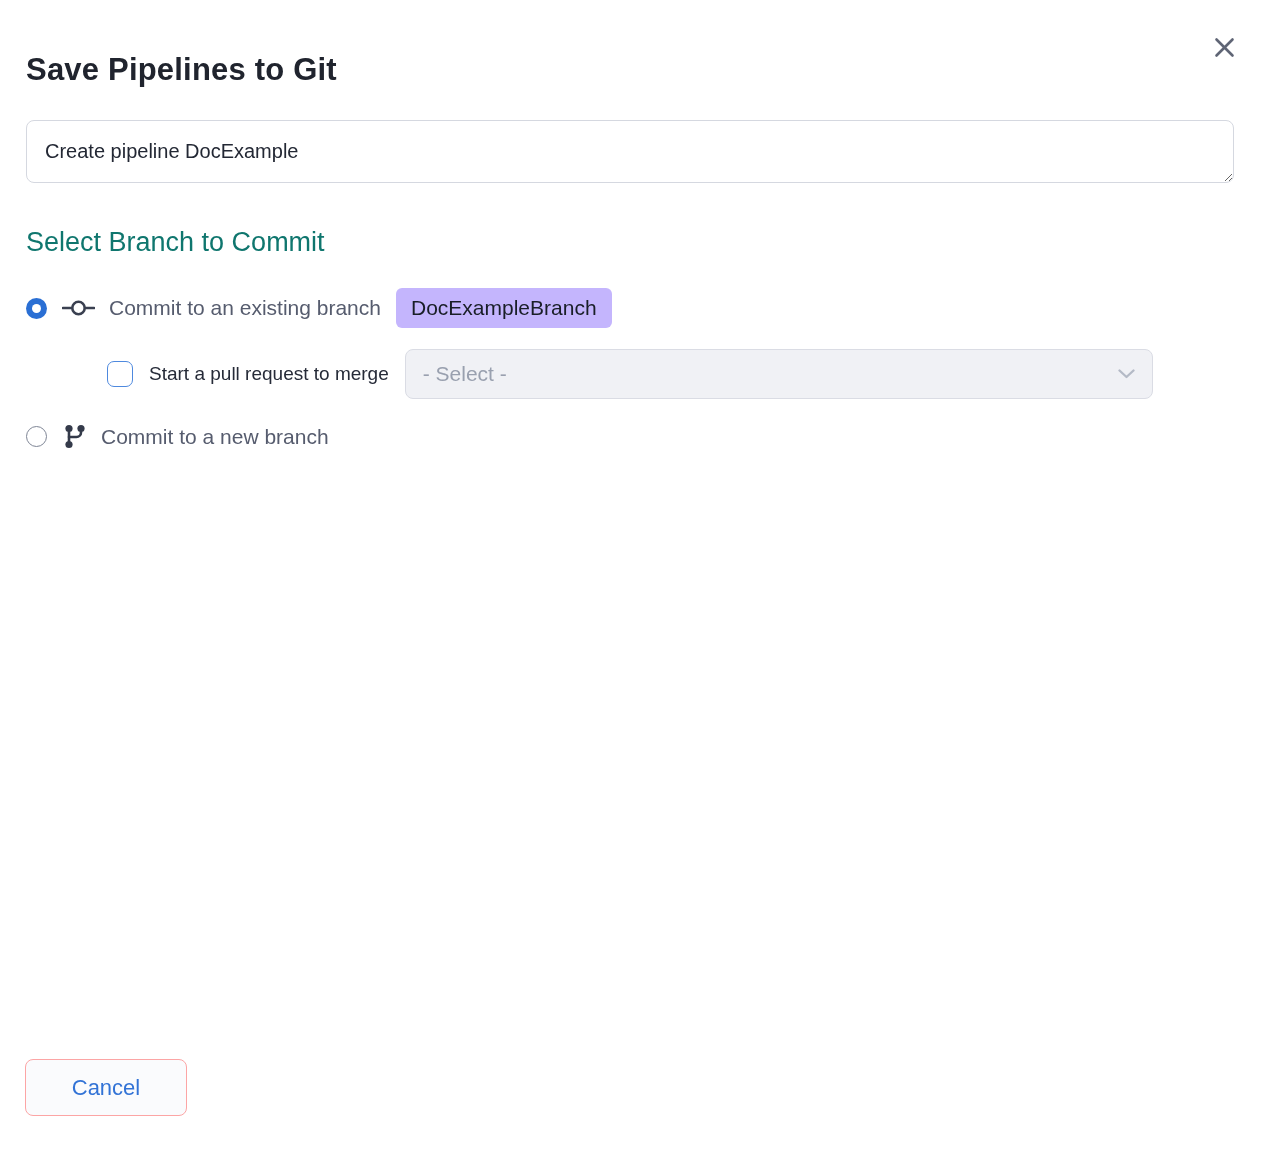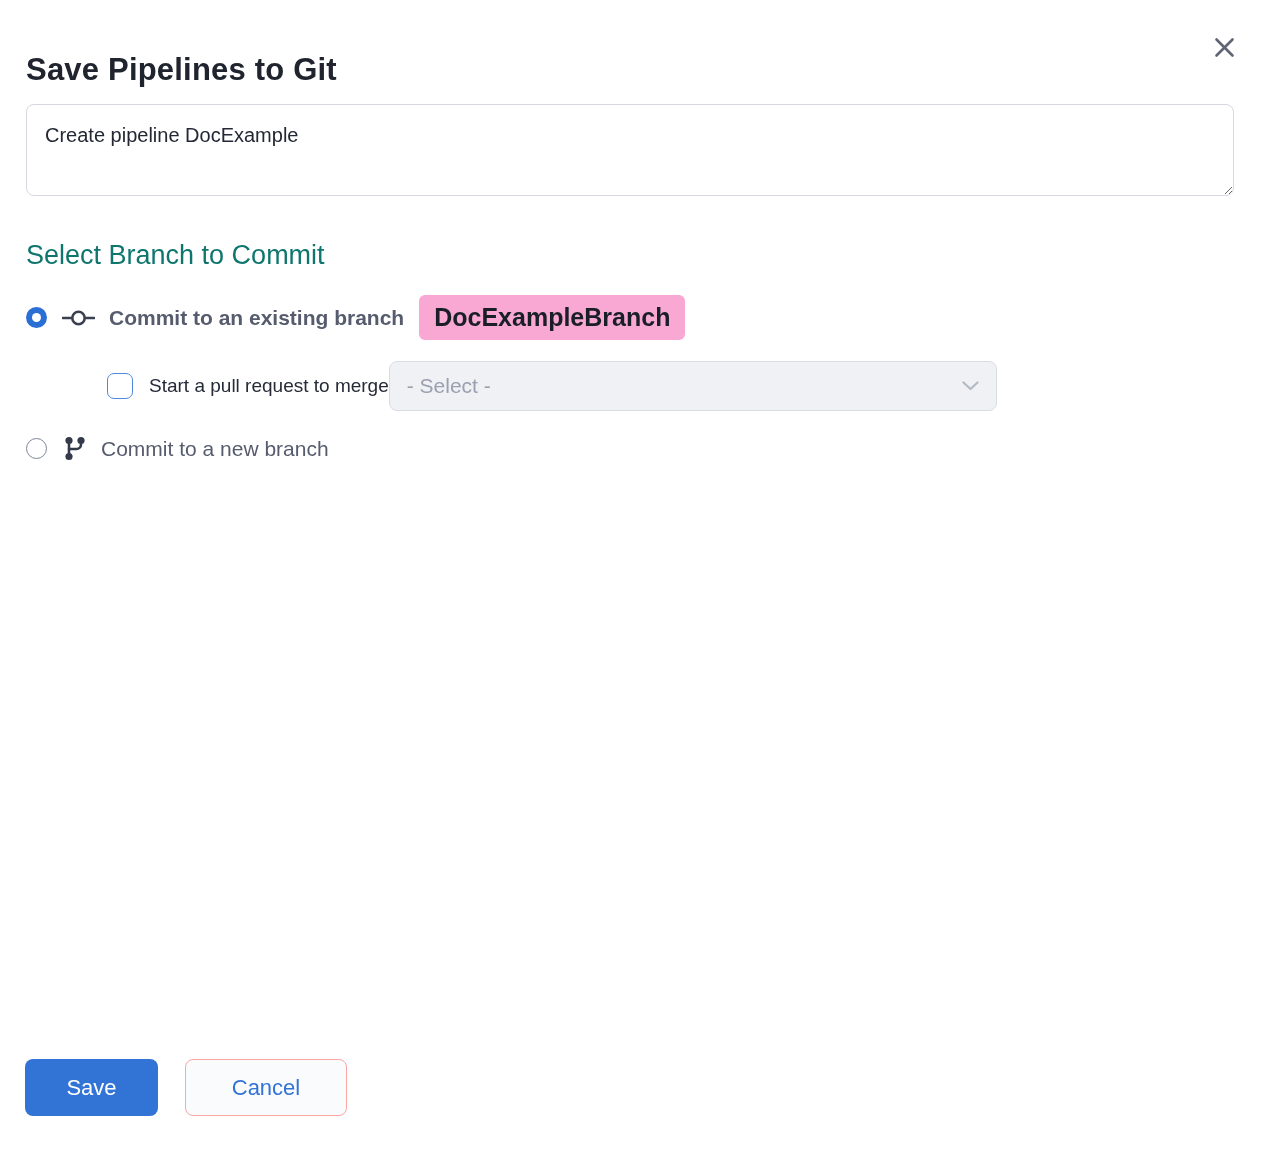--- a/index.html
+++ b/index.html
@@ -21,72 +21,73 @@
   }
 
   .field-label {
     display: block;
     margin-top: 64px;
     font-size: 19px; font-weight: 700; color: #434a5c;
   }
 
   .commit-textarea {
     display: block;
-    margin-top: 16px;
-    width: 1208px; height: 92px;
+    margin-top: 32px;
+    width: 1208px; height: 63px;
     border: 1px solid #d5d8e0; border-radius: 8px;
     padding: 17px 18px;
     font-family: "Liberation Sans", "DejaVu Sans", sans-serif;
     font-size: 20px; color: #232834;
     resize: both; outline: none;
     line-height: 1.3;
   }
 
   .section-heading {
     margin-top: 44px;
     font-size: 27px; font-weight: 500; color: #0f766e;
   }
 
   .option-row { display: flex; align-items: center; cursor: pointer; }
-  .row-existing { margin-top: 24px; font-weight: bold; }
+  .row-existing { margin-top: 30px; }
   .row-pr { margin-top: 21px; margin-left: 81px; cursor: default; }
   .row-new { margin-top: 24px; }
 
   
   .radio {
     width: 21px; height: 21px; border-radius: 50%;
     border: 1.5px solid #7e8595; background: #ffffff;
     flex: 0 0 auto;
     display: flex; align-items: center; justify-content: center;
   }
   .radio.selected { border: none; background: #2a6fd4; }
   .radio .dot { width: 9px; height: 9px; border-radius: 50%; background: transparent; }
   .radio.selected .dot { background: #ffffff; }
 
   .row-icon { margin-left: 15px; flex: 0 0 auto; display: flex; align-items: center; }
 
   .option-label { margin-left: 14px; font-size: 21px; color: #565c6e; white-space: nowrap; }
 
   .branch-badge {
     margin-left: 15px;
-    background: #f9a8d4; border-radius: 6px;
+    background: #c4b5fd; border-radius: 6px;
     padding: 8px 15px;
-    font-size: 25px; color: #191e27; white-space: nowrap;
+    font-size: 21px; color: #191e27; white-space: nowrap;
   }
 
   
   .checkbox {
     width: 26px; height: 26px;
     border: 1.5px solid #4e89de; border-radius: 7px;
     background: #ffffff; flex: 0 0 auto; cursor: pointer;
   }
   .checkbox-label { margin-left: 16px; font-size: 19px; color: #262b38; white-space: nowrap; }
 
   .select-control {
-    width: 608px; height: 50px;
+    margin-left: 16px;
+    width: 748px; height: 50px;
     background: #f0f1f5;
     border: 1px solid #dadce4; border-radius: 8px;
     display: flex; align-items: center; justify-content: space-between;
     padding: 0 17px;
     cursor: pointer;
   }
   .select-placeholder { font-size: 21px; color: #99a0af; }
 
   .footer { position: absolute; left: 25px; bottom: 36px; display: flex; gap: 27px; }
   .btn {
@@ -154,17 +155,16 @@
         <circle cx="7" cy="21.5" r="3.6" fill="#343a4a"></circle>
         <circle cx="19" cy="5.5" r="3.6" fill="#343a4a"></circle>
         <path d="M7 9 L7 18" fill="none" stroke="#343a4a" stroke-width="2.6" stroke-linecap="round"></path>
         <path d="M19 9 L19 9.5 A4.5 4.5 0 0 1 14.5 14 L7 14" fill="none" stroke="#343a4a" stroke-width="2.6" stroke-linecap="round"></path>
       </svg>
     </span>
     <span class="option-label">Commit to a new branch</span>
   </div>
 
   <div class="footer">
-    <button class="btn btn-save">Save</button>
     <button class="btn btn-cancel">Cancel</button>
   </div>
 
 </div>
 
 </body></html>

